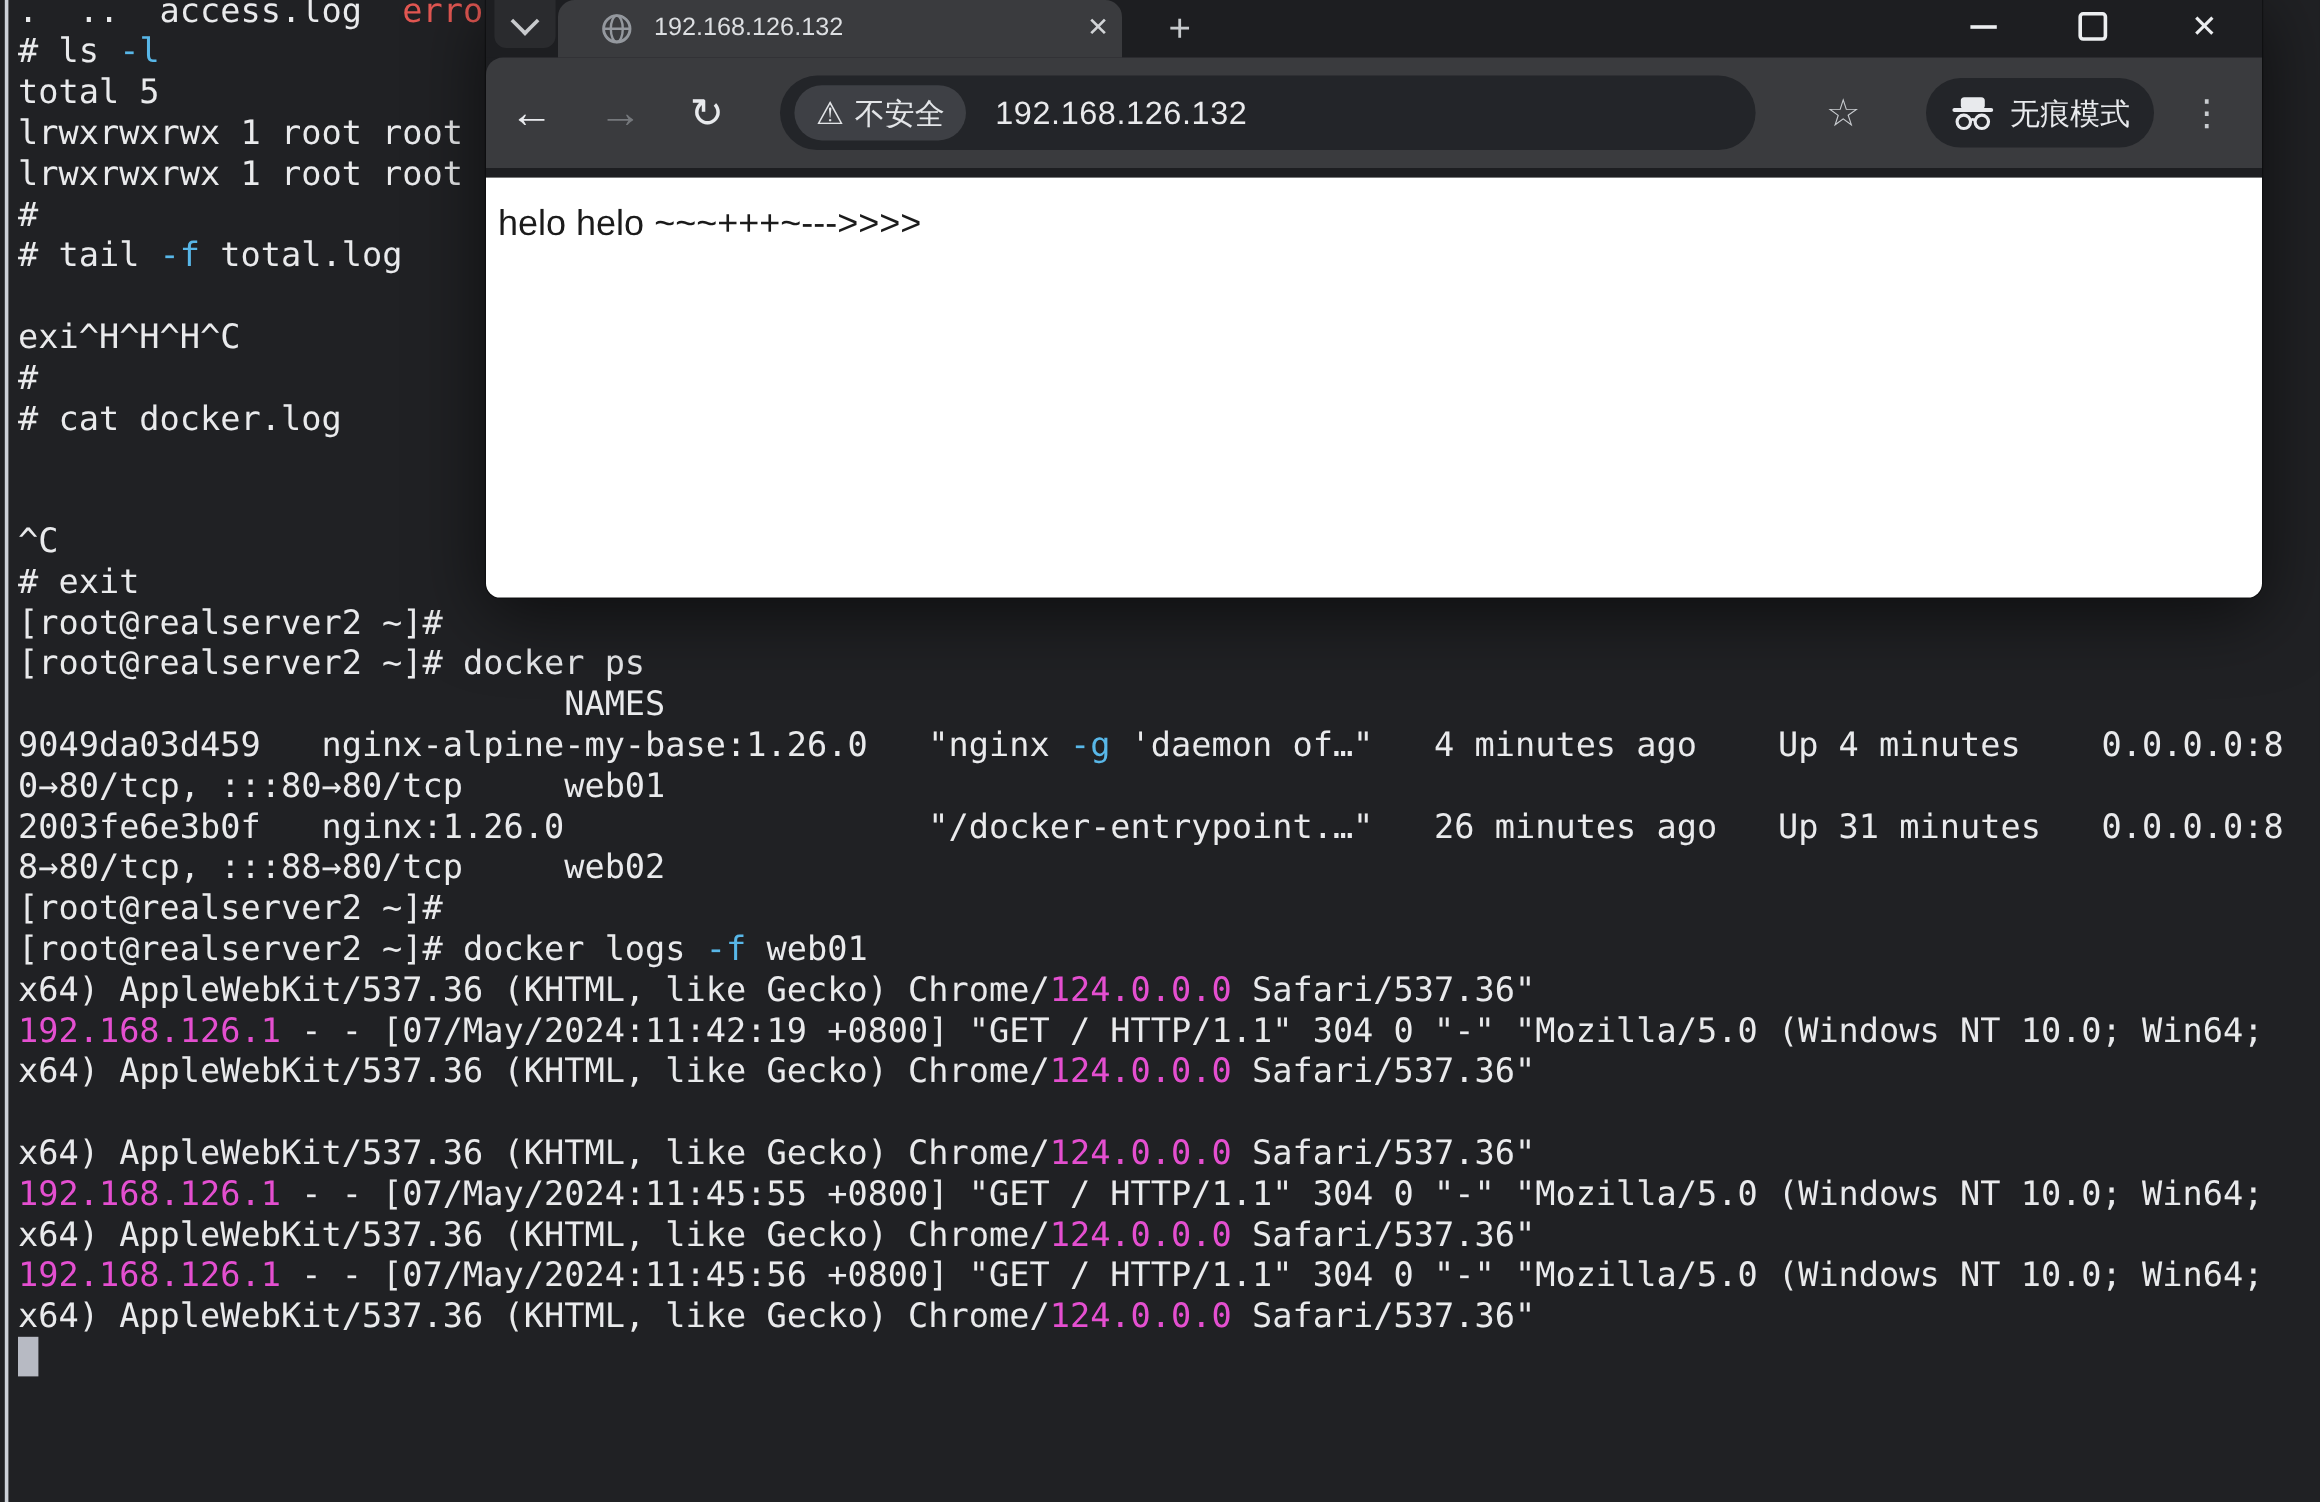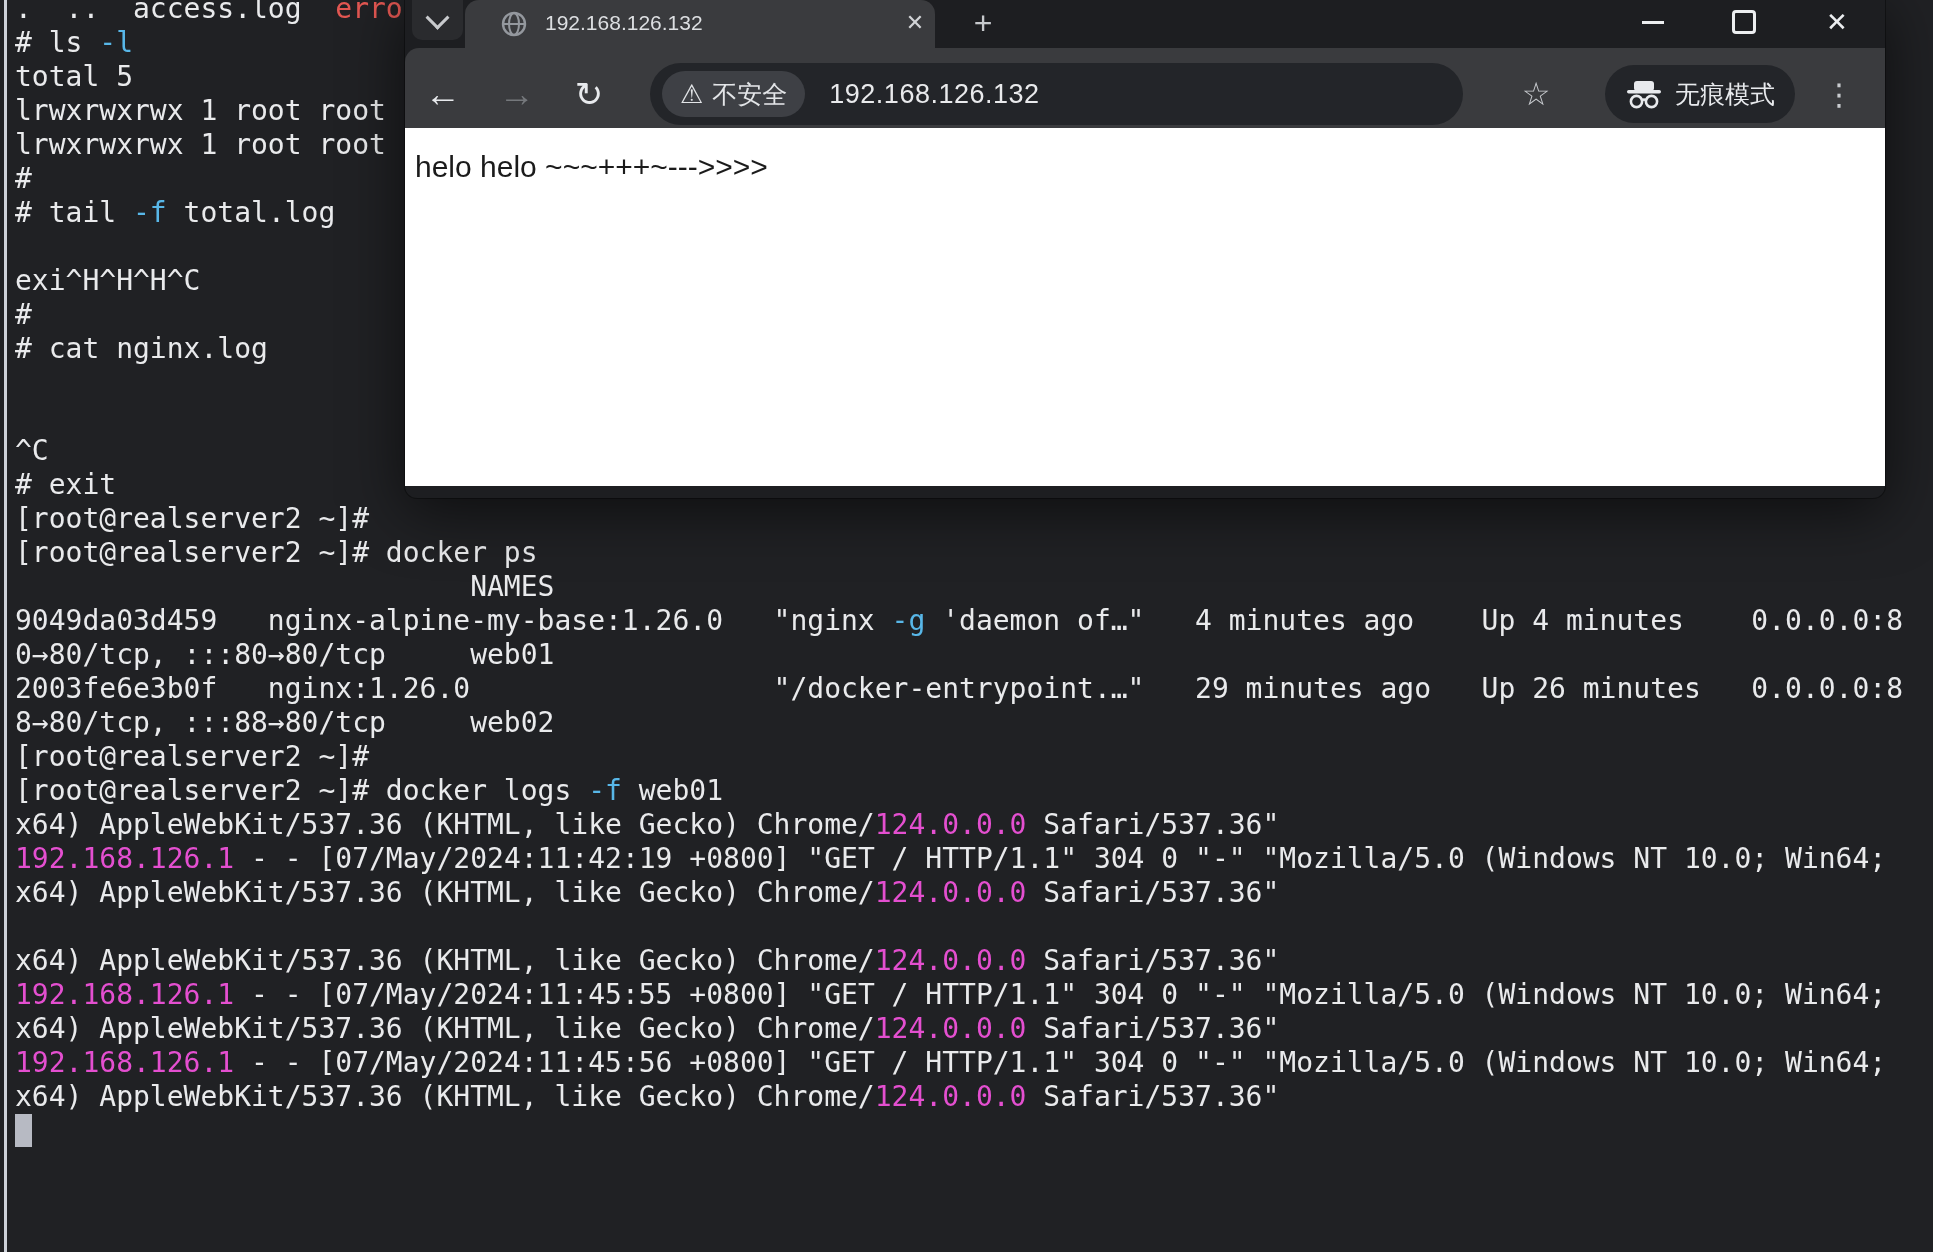--- a/index.html
+++ b/index.html
@@ -65,50 +65,50 @@
   }
   .warn{font-size:26px;color:#e3e5e8;}
   .url{margin-left:24px;font-size:27px;color:#e9eaec;letter-spacing:.5px;}
   .starbtn{position:absolute;left:1106px;top:0;height:92px;width:50px;display:flex;align-items:center;justify-content:center;font-size:32px;color:#c9ccd0;}
   .incognito{
     position:absolute;left:1200px;top:17px;width:190px;height:58px;border-radius:29px;background:#232529;
     display:flex;align-items:center;justify-content:center;gap:12px;color:#e8eaed;font-size:25px;
   }
   .menu3{position:absolute;left:1414px;top:0;height:92px;width:40px;display:flex;align-items:center;justify-content:center;font-size:30px;color:#c9ccd0;}
   .content{
-    position:absolute;left:0;top:128px;width:100%;height:358px;background:#ffffff;
+    position:absolute;left:0;top:148px;width:100%;height:358px;background:#ffffff;
   }
   .pagebody{padding:22px 0 0 10px;font-size:30px;color:#1b1b1b;font-family:"Liberation Sans", sans-serif;}
 </style>
 </head>
 <body>
 
 <div class="term-border-left"></div>
 <div id="terminal">
     <div class="trow"><span class="c-fg">.  ..  access.log  </span><span class="c-red">error.log</span></div>
     <div class="trow"><span class="c-fg"># ls </span><span class="c-cyan">-l</span></div>
     <div class="trow"><span class="c-fg">total 5</span></div>
     <div class="trow"><span class="c-fg">lrwxrwxrwx 1 root root</span></div>
     <div class="trow"><span class="c-fg">lrwxrwxrwx 1 root root</span></div>
     <div class="trow"><span class="c-fg">#</span></div>
     <div class="trow"><span class="c-fg"># tail </span><span class="c-cyan">-f</span><span class="c-fg"> total.log</span></div>
     <div class="trow"><span class="c-fg"> </span></div>
     <div class="trow"><span class="c-fg">exi^H^H^H^C</span></div>
     <div class="trow"><span class="c-fg">#</span></div>
-    <div class="trow"><span class="c-fg"># cat nginx.log</span></div>
+    <div class="trow"><span class="c-fg"># cat docker.log</span></div>
     <div class="trow"><span class="c-fg"> </span></div>
     <div class="trow"><span class="c-fg"> </span></div>
     <div class="trow"><span class="c-fg">^C</span></div>
     <div class="trow"><span class="c-fg"># exit</span></div>
     <div class="trow"><span class="c-fg">[root@realserver2 ~]#</span></div>
     <div class="trow"><span class="c-fg">[root@realserver2 ~]# docker ps</span></div>
     <div class="trow"><span class="c-fg">                           NAMES</span></div>
     <div class="trow"><span class="c-fg">9049da03d459   nginx-alpine-my-base:1.26.0   "nginx </span><span class="c-cyan">-g</span><span class="c-fg"> 'daemon of…"   4 minutes ago    Up 4 minutes    0.0.0.0:8</span></div>
     <div class="trow"><span class="c-fg">0→80/tcp, :::80→80/tcp     web01</span></div>
-    <div class="trow"><span class="c-fg">2003fe6e3b0f   nginx:1.26.0                  "/docker-entrypoint.…"   29 minutes ago   Up 26 minutes   0.0.0.0:8</span></div>
+    <div class="trow"><span class="c-fg">2003fe6e3b0f   nginx:1.26.0                  "/docker-entrypoint.…"   26 minutes ago   Up 31 minutes   0.0.0.0:8</span></div>
     <div class="trow"><span class="c-fg">8→80/tcp, :::88→80/tcp     web02</span></div>
     <div class="trow"><span class="c-fg">[root@realserver2 ~]#</span></div>
     <div class="trow"><span class="c-fg">[root@realserver2 ~]# docker logs </span><span class="c-cyan">-f</span><span class="c-fg"> web01</span></div>
     <div class="trow"><span class="c-fg">x64) AppleWebKit/537.36 (KHTML, like Gecko) Chrome/</span><span class="c-magenta">124.0.0.0</span><span class="c-fg"> Safari/537.36"</span></div>
     <div class="trow"><span class="c-magenta">192.168.126.1</span><span class="c-fg"> - - [07/May/2024:11:42:19 +0800] "GET / HTTP/1.1" 304 0 "-" "Mozilla/5.0 (Windows NT 10.0; Win64;</span></div>
     <div class="trow"><span class="c-fg">x64) AppleWebKit/537.36 (KHTML, like Gecko) Chrome/</span><span class="c-magenta">124.0.0.0</span><span class="c-fg"> Safari/537.36"</span></div>
     <div class="trow"><span class="c-fg"> </span></div>
     <div class="trow"><span class="c-fg">x64) AppleWebKit/537.36 (KHTML, like Gecko) Chrome/</span><span class="c-magenta">124.0.0.0</span><span class="c-fg"> Safari/537.36"</span></div>
     <div class="trow"><span class="c-magenta">192.168.126.1</span><span class="c-fg"> - - [07/May/2024:11:45:55 +0800] "GET / HTTP/1.1" 304 0 "-" "Mozilla/5.0 (Windows NT 10.0; Win64;</span></div>
     <div class="trow"><span class="c-fg">x64) AppleWebKit/537.36 (KHTML, like Gecko) Chrome/</span><span class="c-magenta">124.0.0.0</span><span class="c-fg"> Safari/537.36"</span></div>

